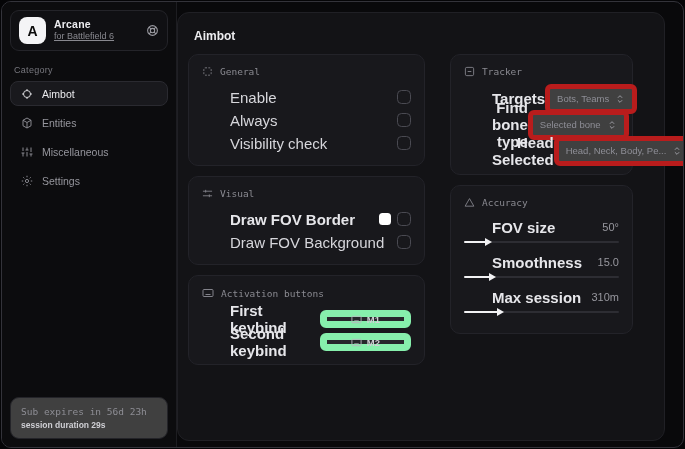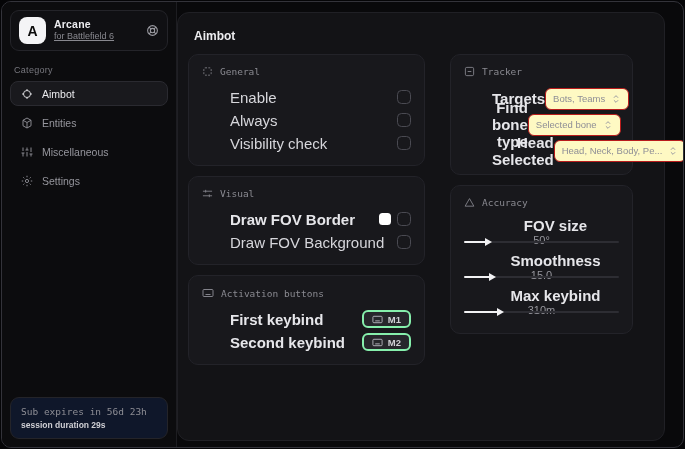--- a/index.html
+++ b/index.html
@@ -20,21 +20,21 @@
   .brand-sub { color:#88888f; font-size:9px;text-decoration:underline; }
   .brand-ico { color:#9a9aa1; display:flex; }
   .cat-label { margin:14px 12px 6px; color:#77777e; font-size:9px;
     font-family:Liberation Sans, sans-serif; letter-spacing:.3px; }
   .nav { margin:0 8px; display:flex; flex-direction:column; gap:4px; }
   .nav-item { display:flex; align-items:center; gap:9px; padding:6px 10px; height:25px;
     border:1px solid transparent; border-radius:8px; color:#96969d; font-size:10.5px; cursor:default; }
   .nav-item.active { background:#19191d; border-color:#2a2a30; color:#e9e9ec; }
   .nav-item .ni { display:flex; opacity:.9; }
   .subbox { position:absolute; left:8px; right:8px; bottom:8px;
-    border:1px solid #242429; border-radius:9px; padding:8px 10px; background:#0f172a; }
+    border:1px solid #242429; border-radius:9px; padding:8px 10px; background:#404040; }
   .subbox .l1 { color:#8d8d94; font-size:9.5px; font-family:"DejaVu Sans Mono", monospace; }
   .subbox .l2 { color:#cfcfd4; font-size:8.5px; font-weight:bold; margin-top:3px; }
 
   
   .main { position:absolute; left:175px; top:10px; right:18px; bottom:6px;
     background:#131316; border:1px solid #202025; border-radius:12px; }
   .page-title { color:#ededf0; font-size:12px; font-weight:bold; margin:16px 0 8px 16px; }
   .cols { display:flex; gap:25px; padding:3px 0 0 10px; }
   .col-l { width:237px; display:flex; flex-direction:column; gap:10px; }
   .col-r { width:183px; display:flex; flex-direction:column; gap:10px; }
@@ -42,29 +42,29 @@
   .card-h { display:flex; align-items:center; gap:7px; color:#8a8a91; font-size:9.5px;
     font-family:"DejaVu Sans Mono", monospace; margin-bottom:9px; }
   .card-h .ci { display:flex; color:#82828a; }
   .row { display:flex; align-items:center; justify-content:space-between; height:22px; }
   .row + .row { margin-top:1px; }
   .lbl { color:#d6d6db; font-size:15px;margin-left:28px; }
   .lbl.bold { font-weight:bold; color:#e6e6ea; }
   .checkbox { width:14px; height:14px; border:1.5px solid #4a4a52; border-radius:4.5px; background:transparent; }
   .right-ctl { display:flex; align-items:center; gap:6px; }
   .swatch { width:12px; height:12px; border-radius:3.5px; }
-  .keybtn { display:flex; align-items:center; gap:5px; background:#26262b; border:2px solid #86efac;
-    border-radius:6px; padding:2px 8px; height:18px; color:#cfcfd4; font-size:9.5px; font-weight:bold; }
+  .keybtn { display:flex; align-items:center; gap:5px; background:#26262b; border:7px solid #86efac;
+    border-radius:6px; padding:2px 24px; height:18px; color:#cfcfd4; font-size:9.5px; font-weight:bold; }
   .keybtn .ki { display:flex; color:#b8b8bf; }
-  .ddbtn { display:flex; align-items:center; gap:6px; background:#fef9c3; border:1px solid #b91c1c;
+  .ddbtn { display:flex; align-items:center; gap:6px; background:#404040; border:5px solid #b91c1c;
     border-radius:6px; padding:10px 7px; height:19px; color:#8e8e96; font-size:9.5px; white-space:nowrap; }
   .ddbtn .di { display:flex; color:#9a9aa1; }
   .trk-row { height:25px;text-align:right; }
   .sl-group { margin-bottom:6px; }
-  .sl-head { display:flex; justify-content:space-between; align-items:center; height:20px;flex-direction:column; }
+  .sl-head { display:flex; justify-content:space-between; align-items:center; height:20px; }
   .sl-val { color:#97979e; font-size:11px; }
   .sl-track { position:relative; height:2px; background:#2d2d33; border-radius:2px; margin:4px 0 9px; }
   .sl-fill { position:absolute; left:0; top:0; height:2px; background:#f2f2f4; border-radius:2px; }
   .sl-fill::after { content:""; position:absolute; right:-6px; top:-3px;
     border-left:7px solid #f2f2f4; border-top:4px solid transparent; border-bottom:4px solid transparent; }
 </style>
 </head>
 <body>
 
 <div class="window">
@@ -293,21 +293,21 @@
               <span class="lbl bold">Smoothness</span>
               <span class="sl-val">15.0</span>
             </div>
             <div class="sl-track">
               <div class="sl-fill" style="width: 17%;"></div>
             </div>
           </div>
 
           <div class="sl-group">
             <div class="sl-head">
-              <span class="lbl bold">Max keybind</span>
+              <span class="lbl bold">Max session</span>
               <span class="sl-val">310m</span>
             </div>
             <div class="sl-track">
               <div class="sl-fill" style="width: 22%;"></div>
             </div>
           </div>
         </div>
       </div>
     </div>
   </div>

